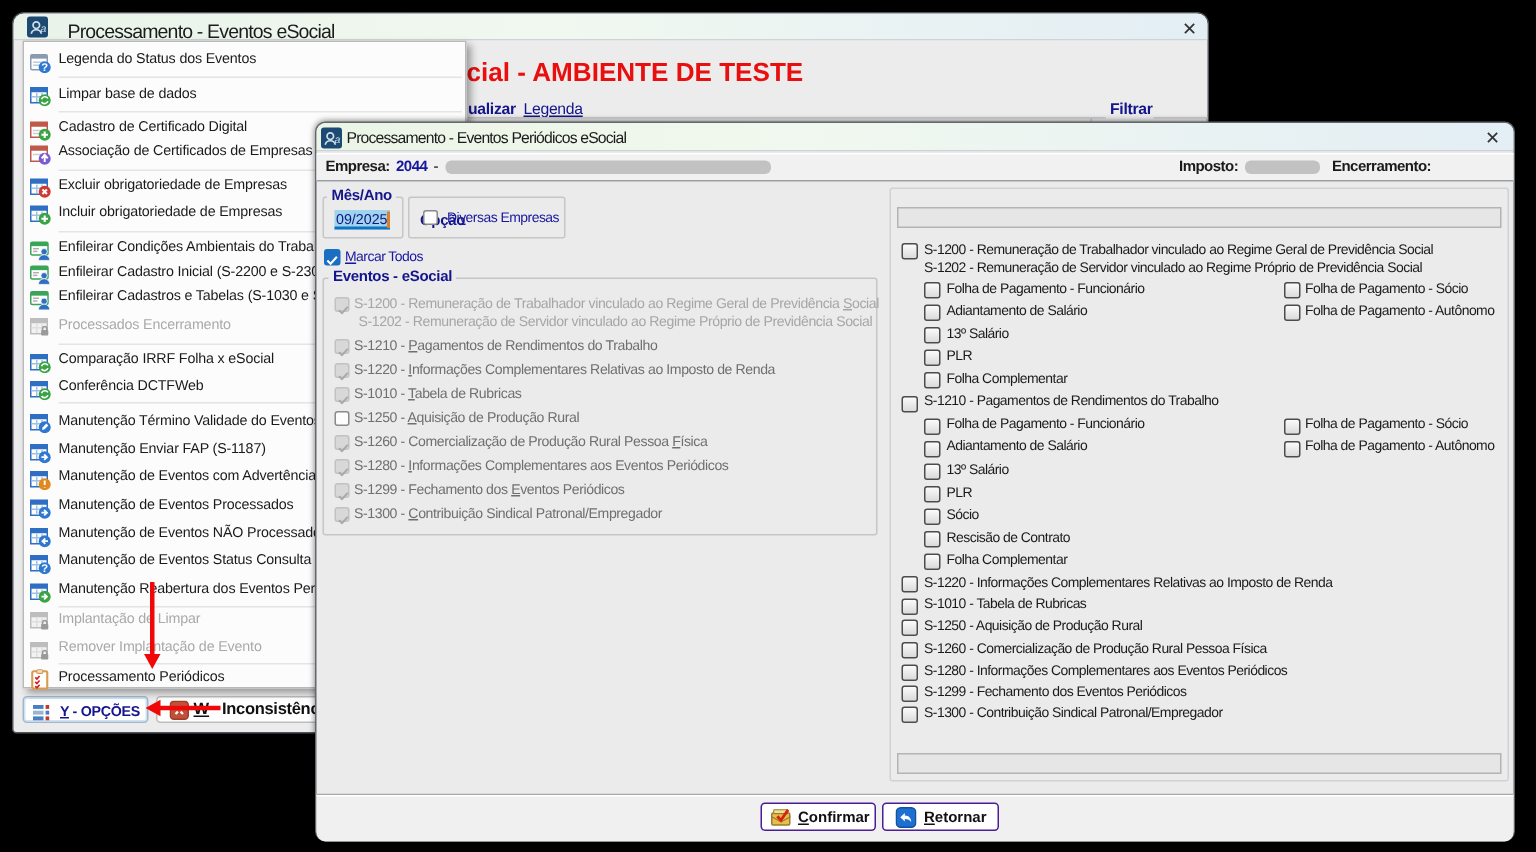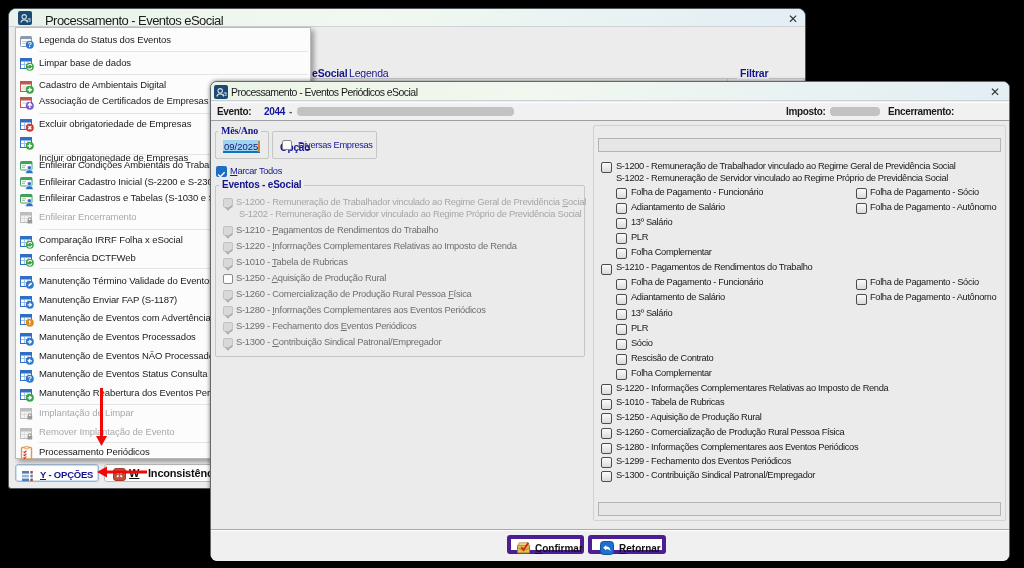--- a/index.html
+++ b/index.html
@@ -26,34 +26,35 @@
 .t{position:absolute;font-size:9.3px;letter-spacing:-0.35px;color:#1a1a1a;white-space:nowrap;}
 .cb{position:absolute;width:10px;height:10px;background:#fdfdfd;border:1px solid #8a8a8a;border-radius:2px;}
 .cbd{position:absolute;width:10px;height:10px;background:#d8d8d8;border:1px solid #c2c2c2;border-radius:2px;}
 .cbw{position:absolute;width:11px;height:11px;background:linear-gradient(#fbfbfb,#dadada);border:1px solid #4c4c4c;border-radius:2px;}
 .gtxt{color:#a6a6a6;font-size:9.4px!important;letter-spacing:-0.26px!important;}
 .dtxt{color:#6f6f6f;font-size:9.4px!important;letter-spacing:-0.26px!important;}
 .u{text-decoration:underline;}
 #rpanel{left:382px;top:43px;width:413px;height:396px;border:1px solid #d2d2d2;border-radius:2px;}
 .pbar{position:absolute;background:#e6e6e6;border:1px solid #b4b4b4;}
 #btnbar{left:0;top:447px;width:798px;height:32px;background:#f0f0f0;border-top:1px solid #a9a9a9;box-shadow:inset 0 1px 0 #ffffff;border-radius:0 0 6px 6px;}
-.wbtn{position:absolute;background:#fff;border:4px solid #4c1d95;border-radius:3px;font-size:10px;font-weight:bold;color:#111;}
+.wbtn{position:absolute;background:#fff;border:1px solid #4c1d95;border-radius:3px;font-size:10px;font-weight:bold;color:#111;}
 </style></head>
 <body>
 <div id="stage">
 <div id="bgwin" class="abs">
   <div id="bgtitle" class="abs"></div>
   <div class="abs ticon" style="left:9px;top:2px;"><svg width="14" height="14">
           <circle cx="6.2" cy="5.8" r="2.2" fill="none" stroke="#cfe0ea" stroke-width="1.1"></circle>
           <path d="M2.8 11.5 a3.5 3.5 0 0 1 6.8 0" fill="none" stroke="#cfe0ea" stroke-width="1.1"></path>
           <text x="9" y="10.5" font-size="7" fill="#cfe0ea" font-family="Liberation Serif" font-style="italic">a</text>
         </svg></div>
   <div class="abs" style="left:36px;top:4px;font-size:13px;letter-spacing:-0.55px;color:#1b1b1b;">Processamento - Eventos eSocial</div>
   <div class="abs" style="left:779px;top:3px;font-size:12px;color:#333;">✕</div>
-  <div class="abs toollink" style="left:303px;top:58px;">eSocial</div>
+  <div id="redhead" class="abs" style="left:302px;top:29px;white-space:nowrap;">cial - AMBIENTE DE TESTE</div>
+  <div class="abs toollink" style="left:303px;top:58px;">ualizar</div>
   <div class="abs toollink" style="left:340px;top:58px;text-decoration:underline;font-weight:normal;">Legenda</div>
   <div class="abs toollink" style="left:731px;top:58px;">Filtrar</div>
   <div class="abs" style="left:303px;top:69px;width:415px;height:1px;background:#c9c9c9;"></div>
   <div class="abs" style="left:718px;top:69px;width:10px;height:12px;border-top:1px solid #c9c9c9;border-left:1px solid #c9c9c9;"></div>
   <div class="abs" style="left:760px;top:69px;width:36px;height:12px;border-top:1px solid #c9c9c9;border-right:1px solid #c9c9c9;"></div>
   <div class="abs" style="left:6px;top:455px;width:84px;height:18px;background:#fff;border:1px solid #9fb8cf;border-radius:3px;box-shadow:inset 0 0 0 1px #cfe2f2;"></div>
   <div class="abs" style="left:95px;top:455px;width:135px;height:18px;background:#fff;border:1px solid #bdbdbd;border-radius:3px;"></div>
   <div class="abs" style="left:13px;top:459px;width:12px;height:11px;"><svg width="12" height="11">
           <rect x="0" y="0" width="7" height="2.6" fill="#4a7ec2"></rect>
           <rect x="0" y="3.8" width="7" height="2.6" fill="#9ab4d6"></rect>
@@ -91,21 +92,21 @@
         </svg></div>
       <div class="mi" style="top:28.5px;">Limpar base de dados</div>
 <div class="micon" style="top:51.5px;"><svg width="14" height="14" viewBox="0 0 14 14">
           <rect x="0.5" y="1.5" width="11" height="10" fill="#fff" stroke="#c0584c"></rect>
           <rect x="0.5" y="1.5" width="11" height="3" fill="#c0584c"></rect>
           <line x1="2" y1="7" x2="10" y2="7" stroke="#ccc"></line>
           <line x1="2" y1="9" x2="7" y2="9" stroke="#ccc"></line>
           <circle cx="9.8" cy="9.8" r="4" fill="#3aa344"></circle>
           <path d="M9.8 7.6 v4.4 M7.6 9.8 h4.4" stroke="#fff" stroke-width="1.4"></path>
         </svg></div>
-      <div class="mi" style="top:51.0px;">Cadastro de Ambientais Digital</div>
+      <div class="mi" style="top:51.0px;">Cadastro de Certificado Digital</div>
 <div class="micon" style="top:67.8px;"><svg width="14" height="14" viewBox="0 0 14 14">
           <rect x="0.5" y="1.5" width="11" height="10" fill="#fff" stroke="#c0584c"></rect>
           <rect x="0.5" y="1.5" width="11" height="3" fill="#c0584c"></rect>
           <line x1="2" y1="7" x2="10" y2="7" stroke="#ccc"></line>
           <circle cx="9.8" cy="9.8" r="4" fill="#7a5bd0"></circle>
           <path d="M9.8 12 v-4 M7.8 9.6 l2-2.4 2 2.4" stroke="#fff" stroke-width="1.3" fill="none"></path>
         </svg></div>
       <div class="mi" style="top:67.3px;">Associação de Certificados de Empresas</div>
 <div class="micon" style="top:90.2px;"><svg width="14" height="14" viewBox="0 0 14 14">
           <rect x="0.5" y="1.5" width="11" height="10" fill="#ffffff" stroke="#2e6fc4" stroke-width="1"></rect>
@@ -119,21 +120,21 @@
       <div class="mi" style="top:89.7px;">Excluir obrigatoriedade de Empresas</div>
 <div class="micon" style="top:108.0px;"><svg width="14" height="14" viewBox="0 0 14 14">
           <rect x="0.5" y="1.5" width="11" height="10" fill="#ffffff" stroke="#2e6fc4" stroke-width="1"></rect>
           <rect x="0.5" y="1.5" width="11" height="3" fill="#2e6fc4"></rect>
           <line x1="1" y1="7.5" x2="11" y2="7.5" stroke="#9fc1e8"></line>
           <line x1="4.5" y1="5" x2="4.5" y2="11" stroke="#9fc1e8"></line>
           <line x1="8" y1="5" x2="8" y2="11" stroke="#9fc1e8"></line>
           <circle cx="9.8" cy="9.8" r="4" fill="#3aa344"></circle>
           <path d="M9.8 7.6 v4.4 M7.6 9.8 h4.4" stroke="#fff" stroke-width="1.4"></path>
         </svg></div>
-      <div class="mi" style="top:107.5px;margin-top:16px;">Incluir obrigatoriedade de Empresas</div>
+      <div class="mi" style="top:107.5px;">Incluir obrigatoriedade de Empresas</div>
 <div class="micon" style="top:131.7px;"><svg width="14" height="14" viewBox="0 0 14 14">
           <rect x="0.5" y="1.5" width="11.5" height="8.5" rx="1" fill="#fff" stroke="#3aa556"></rect>
           <rect x="0.5" y="1.5" width="11.5" height="2.6" fill="#3aa556"></rect>
           <line x1="2" y1="5.8" x2="6" y2="5.8" stroke="#b0b0b0"></line>
           <line x1="2" y1="7.6" x2="5" y2="7.6" stroke="#b0b0b0"></line>
           <circle cx="9.4" cy="7.8" r="2.1" fill="#2e6fc4" stroke="#fff" stroke-width="0.5"></circle>
           <path d="M5.6 13.6 a3.8 3.8 0 0 1 7.6 0z" fill="#2e6fc4" stroke="#fff" stroke-width="0.5"></path>
         </svg></div>
       <div class="mi" style="top:131.2px;">Enfileirar Condições Ambientais do Trabalho</div>
 <div class="micon" style="top:148.4px;"><svg width="14" height="14" viewBox="0 0 14 14">
@@ -156,21 +157,21 @@
       <div class="mi" style="top:164.1px;">Enfileirar Cadastros e Tabelas (S-1030 e S-1010)</div>
 <div class="micon" style="top:183.3px;"><svg width="14" height="14" viewBox="0 0 14 14">
           <rect x="0.5" y="1.5" width="11" height="10" fill="#f2f2f2" stroke="#bdbdbd" stroke-width="1"></rect>
           <rect x="0.5" y="1.5" width="11" height="3" fill="#bdbdbd"></rect>
           <line x1="1" y1="7.5" x2="11" y2="7.5" stroke="#dedede"></line>
           <line x1="4.5" y1="5" x2="4.5" y2="11" stroke="#dedede"></line>
           <line x1="8" y1="5" x2="8" y2="11" stroke="#dedede"></line>
           <rect x="7.4" y="9" width="4.8" height="3.6" rx="0.6" fill="#9a9a9a"></rect>
           <path d="M8.4 9 v-1 a1.4 1.4 0 0 1 2.8 0 v1" stroke="#9a9a9a" fill="none"></path>
         </svg></div>
-      <div class="mi dis" style="top:182.8px;">Enfileirar Encerramento</div>
+      <div class="mi dis" style="top:182.8px;">Processados Encerramento</div>
 <div class="micon" style="top:206.5px;"><svg width="14" height="14" viewBox="0 0 14 14">
           <rect x="0.5" y="1.5" width="11" height="10" fill="#ffffff" stroke="#2e6fc4" stroke-width="1"></rect>
           <rect x="0.5" y="1.5" width="11" height="3" fill="#2e6fc4"></rect>
           <line x1="1" y1="7.5" x2="11" y2="7.5" stroke="#9fc1e8"></line>
           <line x1="4.5" y1="5" x2="4.5" y2="11" stroke="#9fc1e8"></line>
           <line x1="8" y1="5" x2="8" y2="11" stroke="#9fc1e8"></line>
           <circle cx="9.8" cy="9.8" r="4" fill="#3aa344"></circle>
           <path d="M7.7 9.2 a2.3 2.3 0 0 1 4.2-0.6 M11.9 10.4 a2.3 2.3 0 0 1-4.2 0.6" stroke="#fff" stroke-width="1.1" fill="none"></path>
         </svg></div>
       <div class="mi" style="top:206.0px;">Comparação IRRF Folha x eSocial</div>
@@ -299,29 +300,29 @@
 <div id="fgwin" class="abs">
 <div id="fgtitle" class="abs"></div>
       <div class="abs" style="left:3px;top:3px;width:14px;height:14px;background:#1c4a73;border-radius:2px;"><svg width="14" height="14">
           <circle cx="6.2" cy="5.8" r="2.2" fill="none" stroke="#cfe0ea" stroke-width="1.1"></circle>
           <path d="M2.8 11.5 a3.5 3.5 0 0 1 6.8 0" fill="none" stroke="#cfe0ea" stroke-width="1.1"></path>
           <text x="9" y="10.5" font-size="7" fill="#cfe0ea" font-family="Liberation Serif" font-style="italic">a</text>
         </svg></div>
       <div class="abs" style="left:20px;top:4px;font-size:10.5px;letter-spacing:-0.55px;color:#1b1b1b;">Processamento - Eventos Periódicos eSocial</div>
       <div class="abs" style="left:779px;top:3px;font-size:12px;color:#333;">✕</div>
       <div id="emprow" class="abs"></div>
-      <div class="abs t bold" style="left:6px;top:24px;font-size:10px;">Evento:</div>
+      <div class="abs t bold" style="left:6px;top:24px;font-size:10px;">Empresa:</div>
       <div class="abs t bold" style="left:53px;top:24px;font-size:10px;color:#16169e;">2044</div>
       <div class="abs t bold" style="left:78px;top:24px;font-size:10px;color:#555;">-</div>
       <div class="pill" style="left:86px;top:25px;width:217px;"></div>
       <div class="abs t bold" style="left:575px;top:24px;font-size:10px;">Imposto:</div>
       <div class="pill" style="left:619px;top:25px;width:50px;"></div>
       <div class="abs t bold" style="left:677px;top:24px;font-size:10px;">Encerramento:</div>
       <div class="gbox" style="left:4px;top:49px;width:54px;height:28px;"></div>
-      <div class="gbl" style="left:7px;top:43px;font-family:Liberation Serif, serif;">Mês/Ano</div>
+      <div class="gbl" style="left:7px;top:43px;">Mês/Ano</div>
       <div class="abs" style="left:12px;top:58px;width:37px;height:13px;background:#9ed4ee;border-bottom:2px solid #1272bf;">
         <span style="position:absolute;left:1px;top:1px;font-size:9.5px;color:#14147e;">09/2025</span>
         <span style="position:absolute;right:0px;top:1px;width:2px;height:11px;background:#d9822b;"></span>
       </div>
       <div class="gbox" style="left:61px;top:49px;width:105px;height:28px;"></div>
       <div class="gbl" style="left:66px;top:60px;">Opção</div>
       <div class="cb" style="left:71px;top:58px;"></div>
       <div class="abs t" style="left:87px;top:57.5px;color:#16169e;">Di<span class="u">v</span>ersas Empresas</div>
       <div class="abs" style="left:5px;top:84px;width:11px;height:11px;background:#1b6ec2;border-radius:2px;"><svg width="11" height="11">
           <polyline points="2.2,5.6 4.4,7.8 8.6,3.2" fill="none" stroke="#fff" stroke-width="1.4"></polyline>

